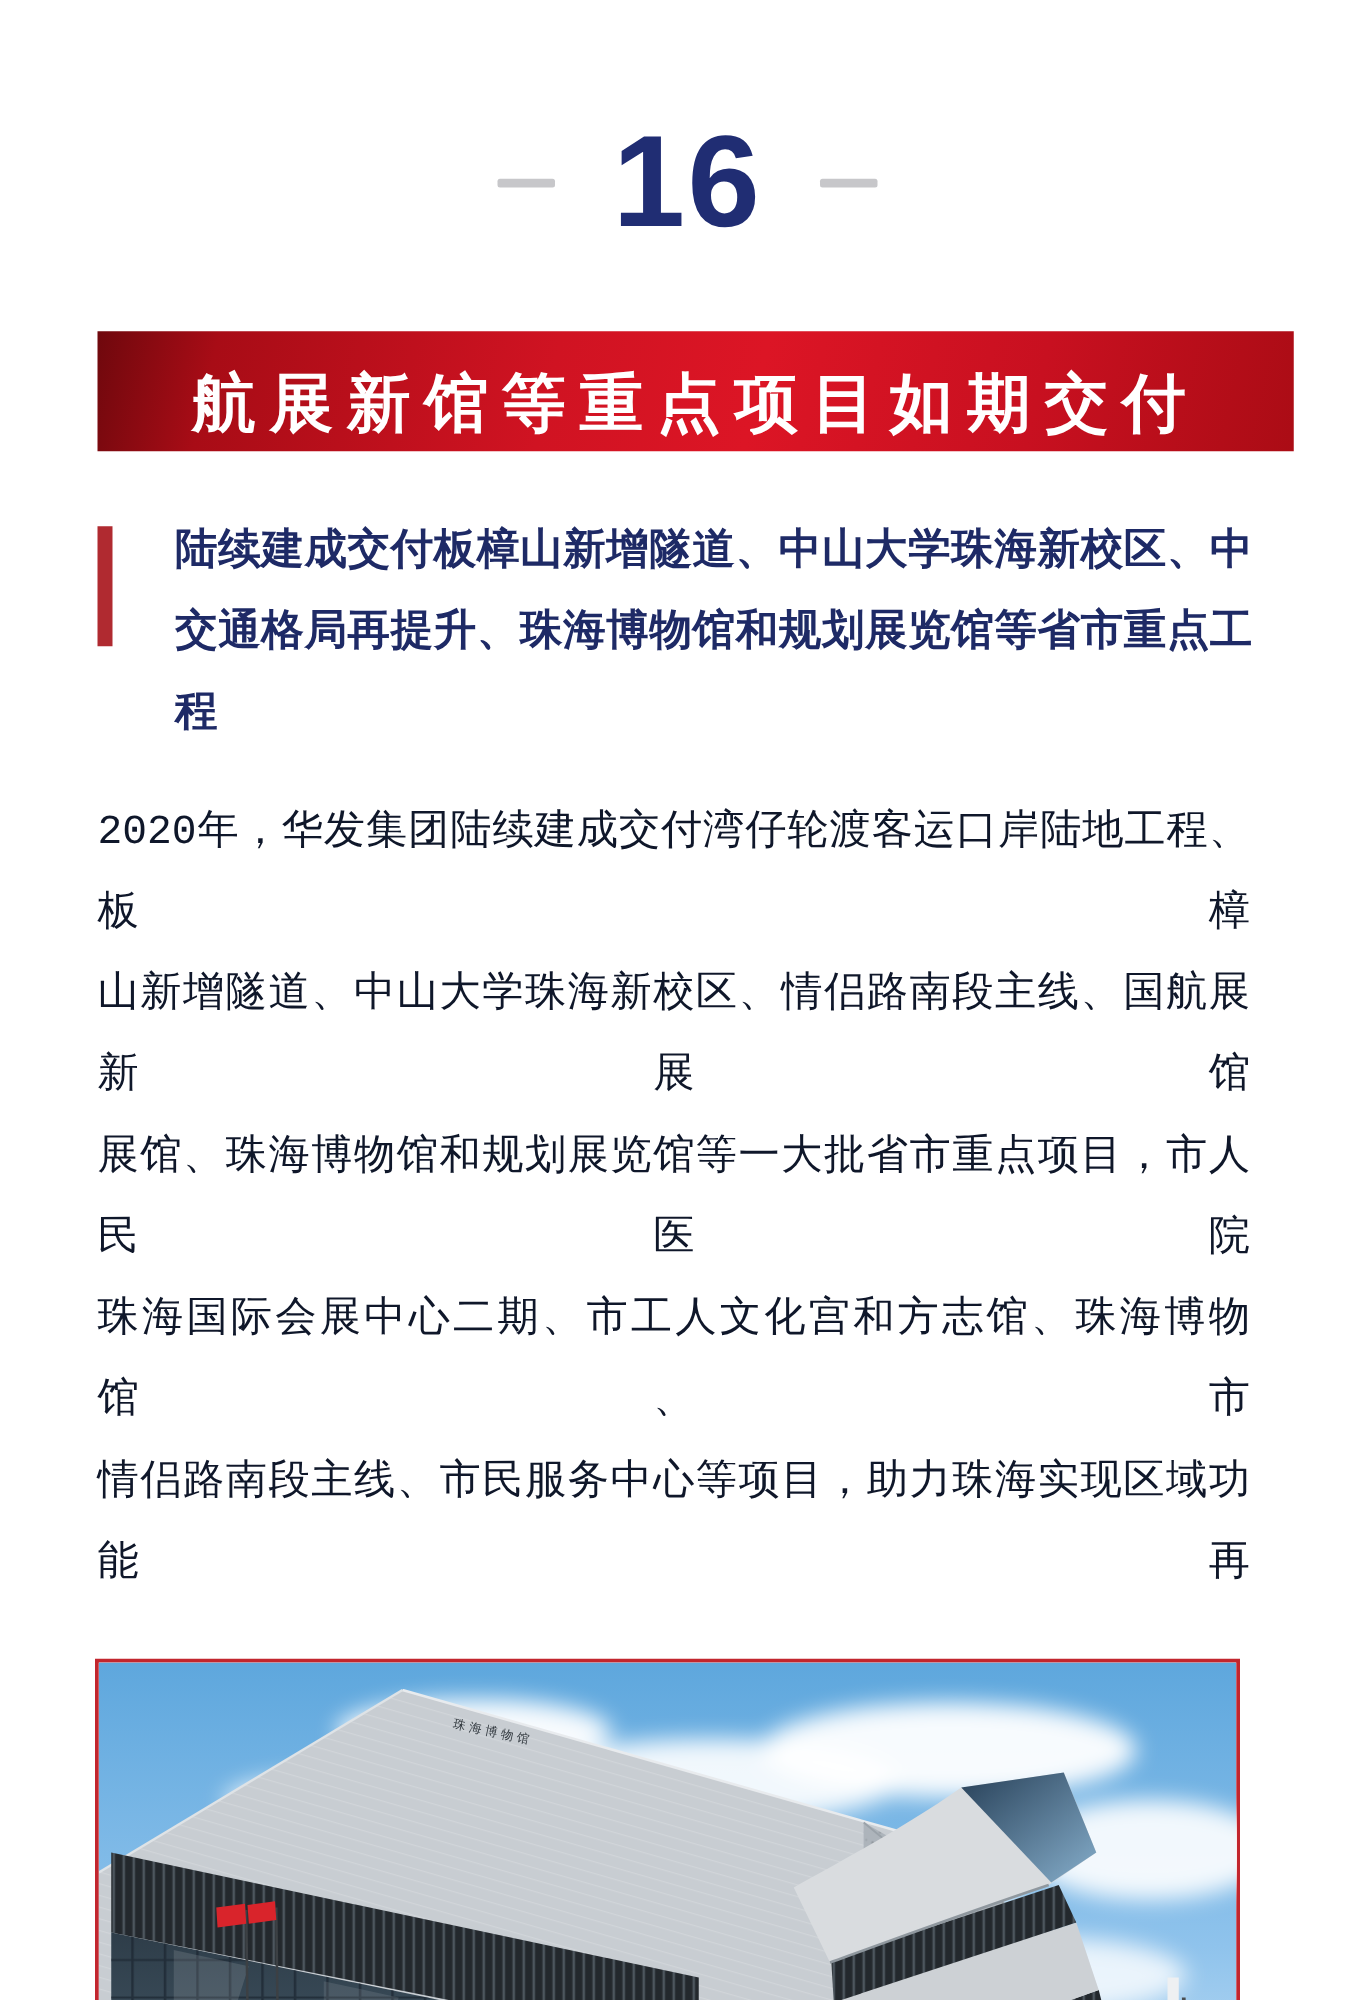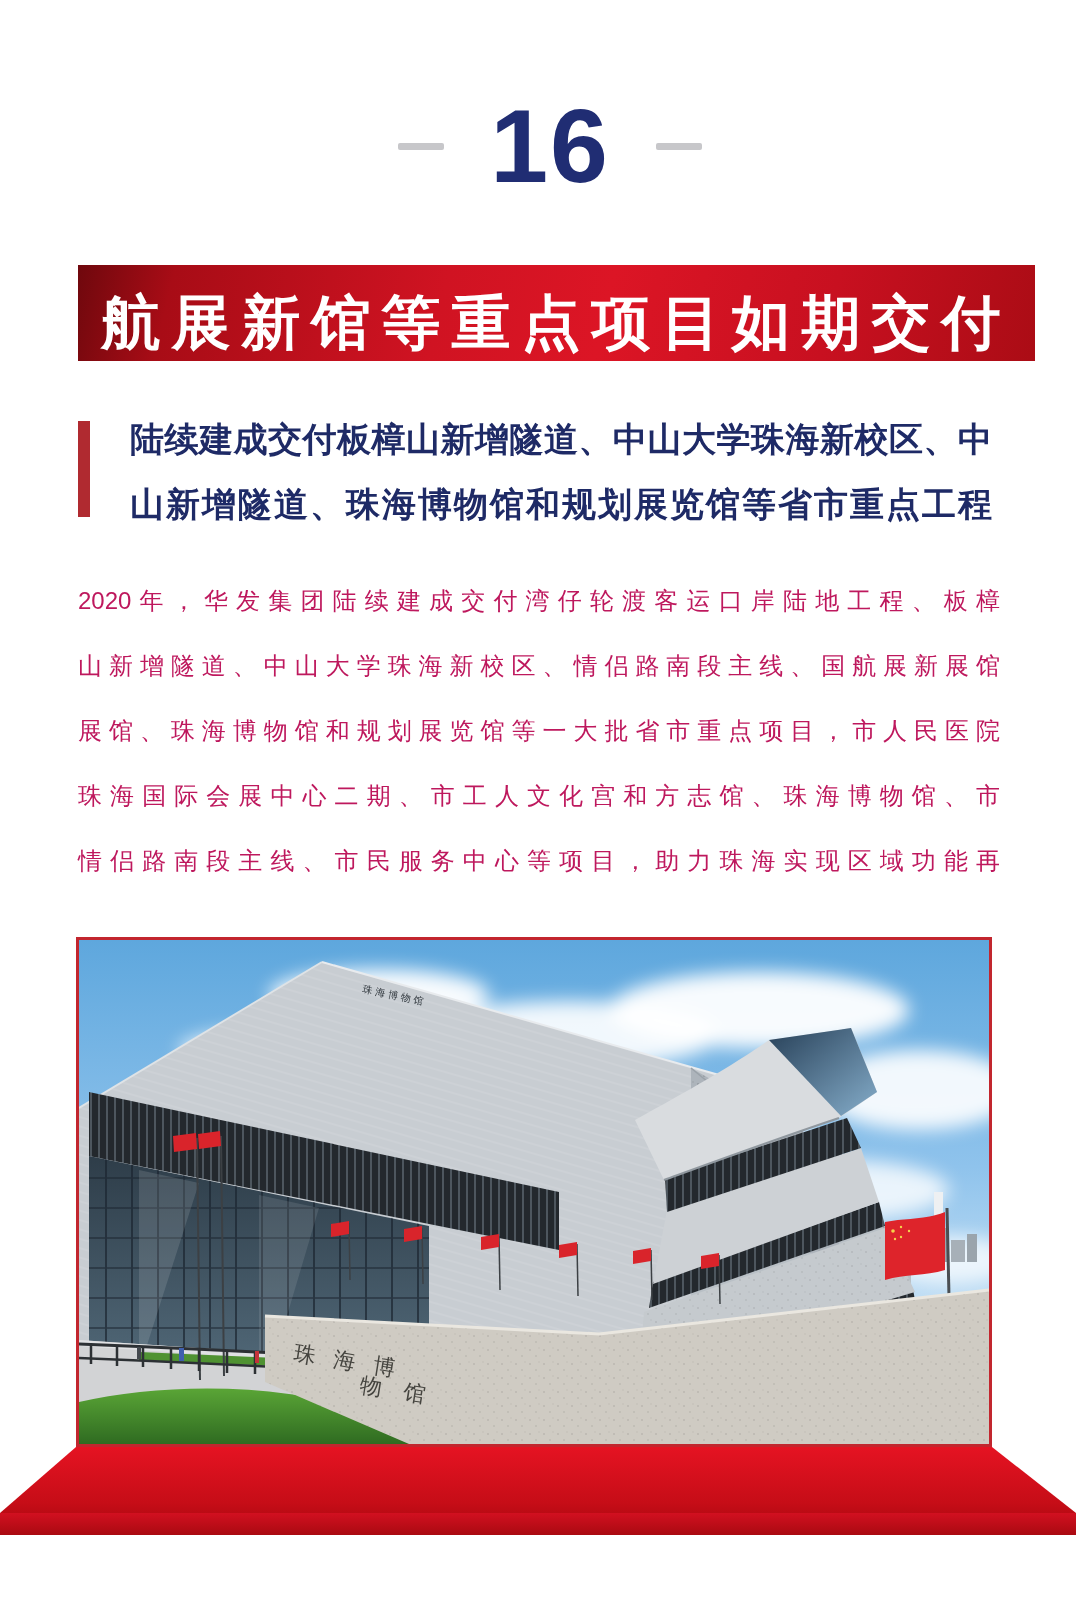--- a/index.html
+++ b/index.html
@@ -17,33 +17,33 @@
     font-size:104px;line-height:1;font-weight:bold;color:#202d73;
     margin:0 46px;letter-spacing:2px;
   }
   
   .banner{
     margin:67px 0 0 78px;width:957px;height:96px;
     background:linear-gradient(103deg,#6f080d 0%,#a80c16 10%,#d01322 38%,#dc1525 55%,#c81020 78%,#ab0c15 100%);
     display:flex;align-items:center;justify-content:center;
   }
   .banner-title{
-    color:#ffffff;font-size:59px;font-weight:bold;letter-spacing:11px;white-space:nowrap;margin-top:21px;
+    color:#ffffff;font-size:51px;font-weight:bold;letter-spacing:11px;white-space:nowrap;margin-top:21px;
   }
   
   .subtitle{
-    margin:46px 0 0 78px;display:flex;
+    margin:46px 0 0 78px;display:flex;gap:10px;
   }
   .subtitle-bar{width:12px;height:96px;margin-top:14px;background:#b02a30;}
   .subtitle-text{margin-left:40px;width:862px;color:#1e2a66;font-weight:bold;
     font-size:34px;line-height:65px;}
   .subtitle-line{text-align:justify;text-align-last:justify;}
   
   .bodytext{
-    margin:31px 0 0 78px;width:922px;color:#be185d;font-size:24px;line-height:65px;
+    margin:31px 0 0 78px;width:922px;color:#0f172a;font-size:33px;line-height:65px;font-family:Liberation Mono, monospace;
   }
   .body-line{text-align:justify;text-align-last:justify;}
   .body-line.last{text-align-last:left;}
   
   .photo-frame{
     margin:44px 0 0 76px;width:910px;height:504px;border:3px solid #c2262e;
     box-sizing:content-box;display:block;
   }
   .photo-frame svg{display:block;}
   
@@ -59,21 +59,21 @@
 </div>
 
 <div class="banner">
   <div class="banner-title">航展新馆等重点项目如期交付</div>
 </div>
 
 <div class="subtitle">
   <div class="subtitle-bar"></div>
   <div class="subtitle-text">
     <div class="subtitle-line">陆续建成交付板樟山新增隧道、中山大学珠海新校区、中</div>
-    <div class="subtitle-line">山新增隧道、珠海博物馆和规划展览馆等省市重点工程</div>
+    <div class="subtitle-line">交通格局再提升、珠海博物馆和规划展览馆等省市重点工程</div>
   </div>
 </div>
 
 <div class="bodytext">
   <div class="body-line">2020年，华发集团陆续建成交付湾仔轮渡客运口岸陆地工程、板樟</div>
   <div class="body-line">山新增隧道、中山大学珠海新校区、情侣路南段主线、国航展新展馆</div>
   <div class="body-line">展馆、珠海博物馆和规划展览馆等一大批省市重点项目，市人民医院</div>
   <div class="body-line">珠海国际会展中心二期、市工人文化宫和方志馆、珠海博物馆、市</div>
   <div class="body-line">情侣路南段主线、市民服务中心等项目，助力珠海实现区域功能再</div>
 </div>

